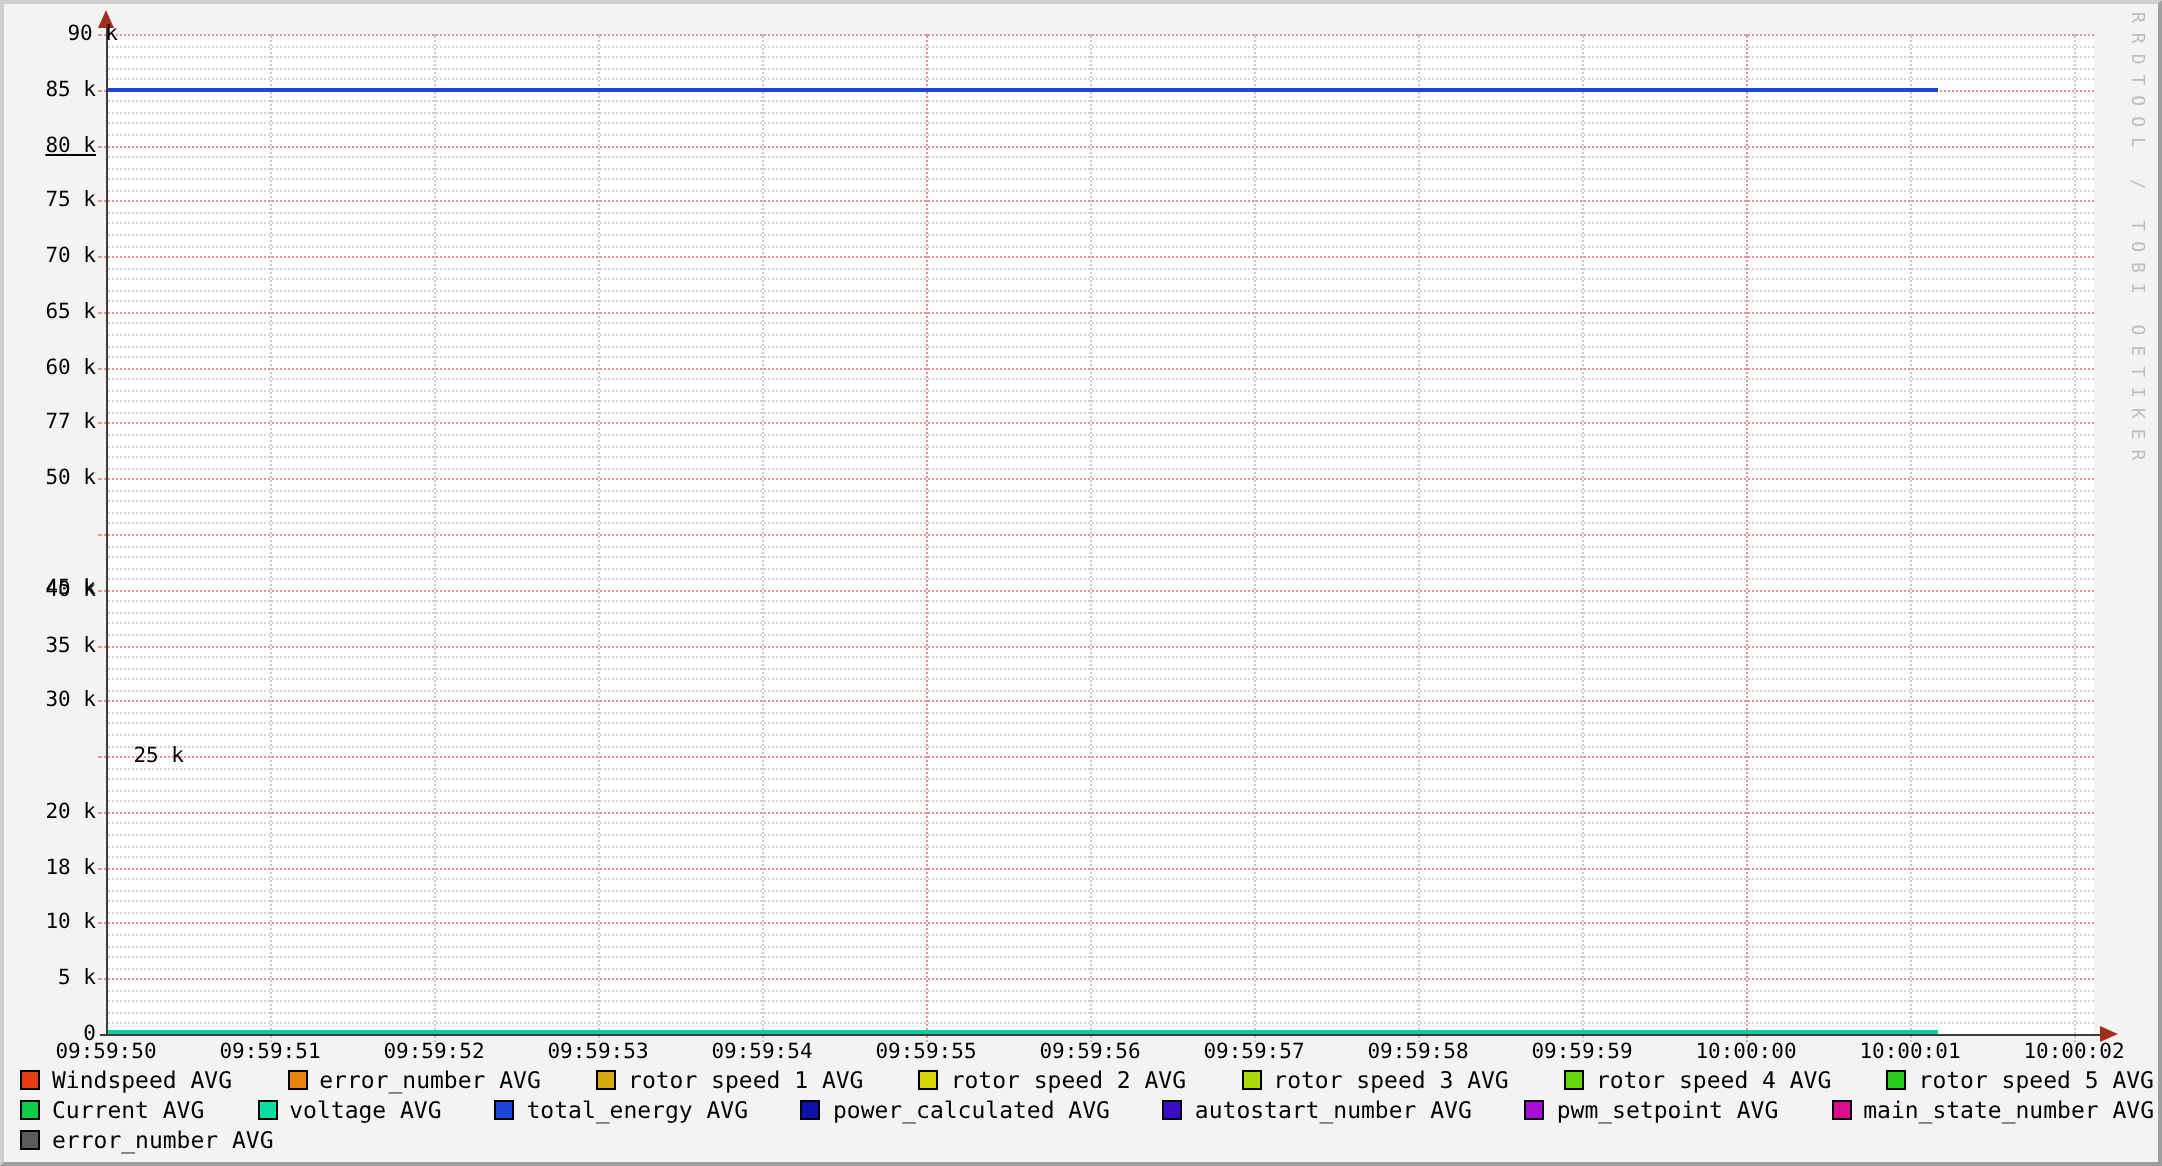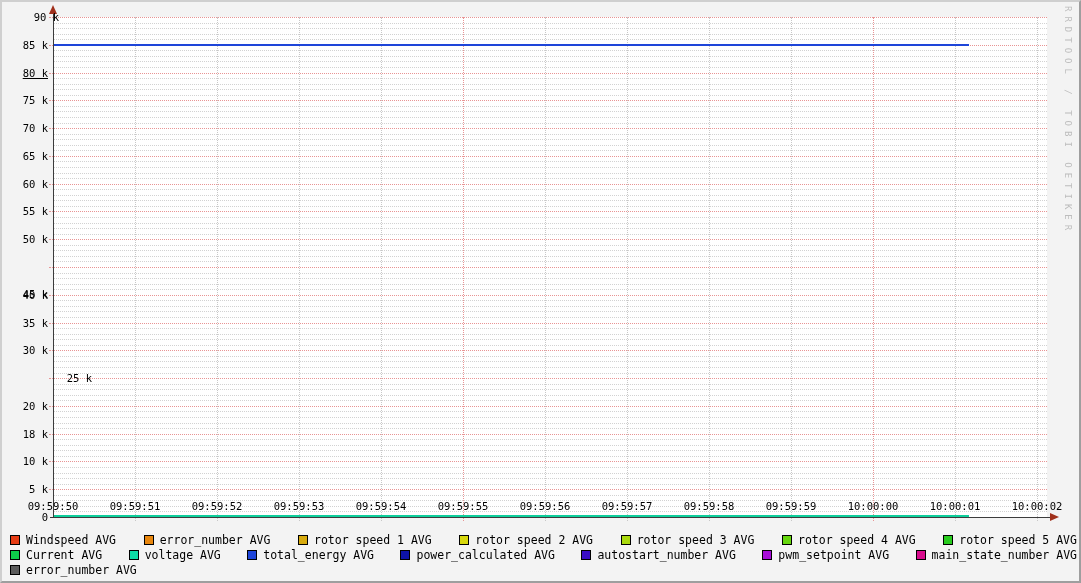--- a/index.html
+++ b/index.html
@@ -36,21 +36,21 @@
     position:absolute; left:1048px; top:511px; width:0; height:0;
     border-top:4.5px solid transparent; border-bottom:4.5px solid transparent;
     border-left:9px solid #a0301c;
   }
   .y-tick-label {
     position:absolute; left:0; width:46px;
     text-align:right; font-size:10.5px; color:#000; line-height:14px;
     letter-spacing:0px; white-space:pre;
   }
   .x-tick-label {
-    position:absolute; top:498px; width:80px; margin-left:-40px;
+    position:absolute; top:518px; width:80px; margin-left:-40px;
     text-align:center; font-size:10.5px; color:#000; line-height:13px;
     white-space:nowrap;
   }
   .watermark {
     position:absolute; right:6px; top:4px;
     writing-mode:vertical-rl;
     font-size:9px; letter-spacing:5px; color:#bdbdbd;
     font-family:"DejaVu Sans Mono","Liberation Mono",monospace;
   }
   .legend {
@@ -252,21 +252,21 @@
     <div class="y-tick-label" style="top: 480.222px;">5 k</div>
     <div class="y-tick-label" style="top: 452.444px;">10 k</div>
     <div class="y-tick-label" style="top: 424.667px;">18 k</div>
     <div class="y-tick-label" style="top: 396.889px;">20 k</div>
     <div class="y-tick-label" style="top: 369.111px; margin-left: 44px;">25 k</div>
     <div class="y-tick-label" style="top: 341.333px;">30 k</div>
     <div class="y-tick-label" style="top: 313.556px;">35 k</div>
     <div class="y-tick-label" style="top: 285.778px;">40 k</div>
     <div class="y-tick-label" style="top: 258px; margin-top: 27px;">45 k</div>
     <div class="y-tick-label" style="top: 230.222px;">50 k</div>
-    <div class="y-tick-label" style="top: 202.444px;">55 k</div>
+    <div class="y-tick-label" style="top: 202.444px;">77 k</div>
     <div class="y-tick-label" style="top: 174.667px;">60 k</div>
     <div class="y-tick-label" style="top: 146.889px;">65 k</div>
     <div class="y-tick-label" style="top: 119.111px;">70 k</div>
     <div class="y-tick-label" style="top: 91.3333px;">75 k</div>
     <div class="y-tick-label" style="top: 63.5556px; text-decoration: underline;">80 k</div>
     <div class="y-tick-label" style="top: 35.7778px;">85 k</div>
     <div class="y-tick-label" style="top: 8px; margin-left: 11px;">90 k</div>
     <div class="x-tick-label" style="left: 51px;">09:59:50</div>
     <div class="x-tick-label" style="left: 133px;">09:59:51</div>
     <div class="x-tick-label" style="left: 215px;">09:59:52</div>

